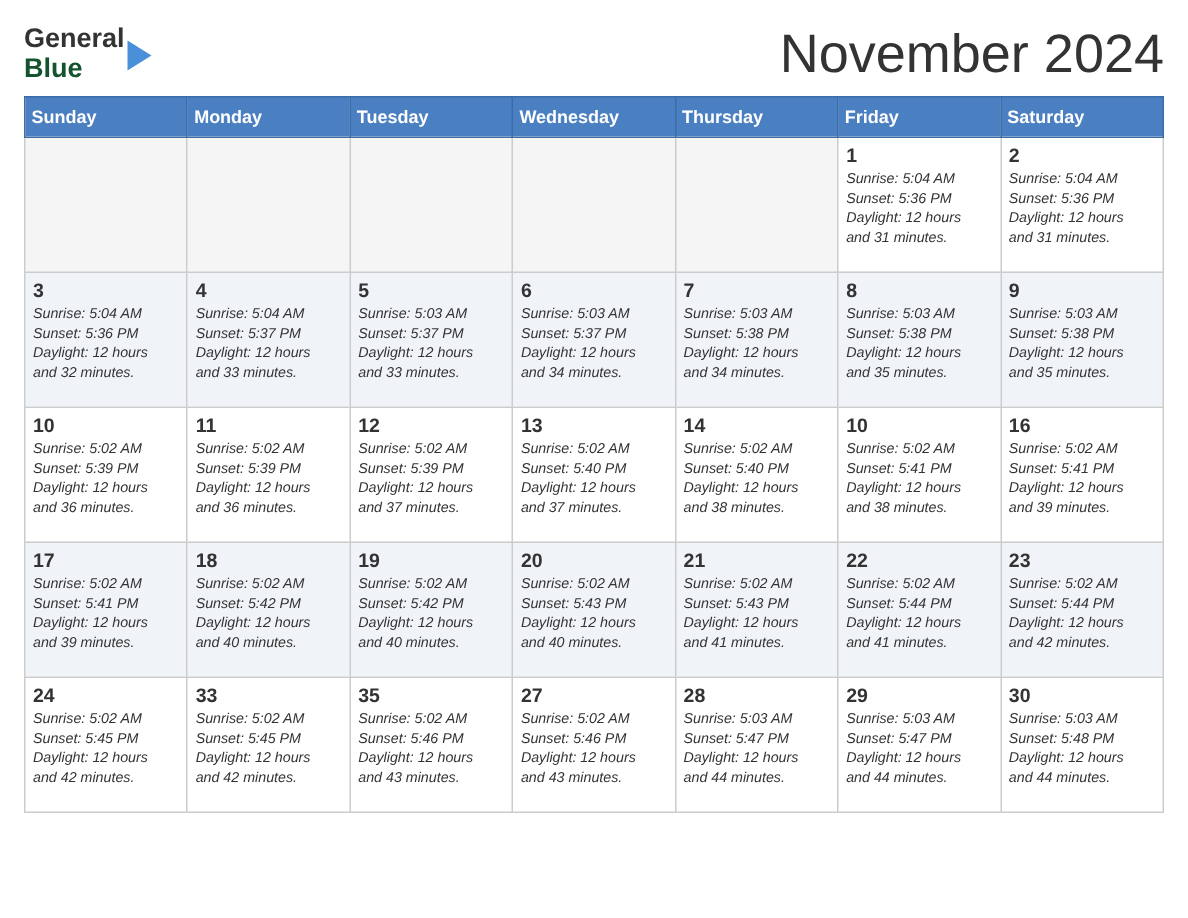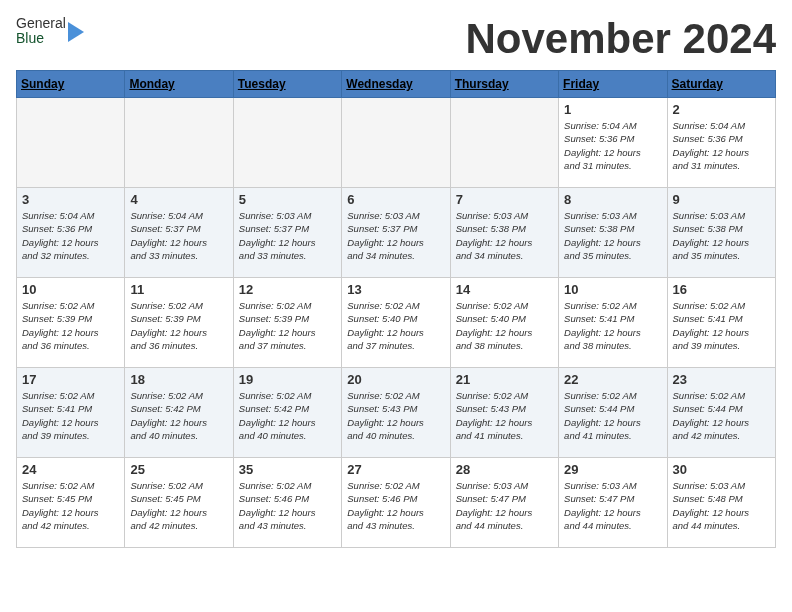--- a/index.html
+++ b/index.html
@@ -15,60 +15,59 @@
       justify-content: space-between;
       align-items: flex-start;
       margin-bottom: 8px;
     }
     .logo {
       display: flex;
       align-items: center;
       gap: 4px;
     }
     .logo-text {
-      font-size: 14px;
-      font-weight: normal;
+      font-size: 18px;
+      font-weight: bold;
       line-height: 1.1;
     }
     .logo-text .general { color: #333; }
     .logo-text .blue { color: #14532d; }
     .logo-arrow {
       width: 0; height: 0;
       border-top: 10px solid transparent;
       border-bottom: 10px solid transparent;
       border-left: 16px solid #4a90d9;
       margin-top: 2px;
     }
     .title-block {
       text-align: right;
     }
     .month-title {
-      font-size: 42px;
-      font-weight: bold;
+      font-size: 36px;
+      font-weight: normal;
       color: #333;
       line-height: 1.1;
     }
     .location {
       font-size: 16px;
       color: #555;
     }
     table {
       width: 100%;
       border-collapse: collapse;
       table-layout: fixed;
     }
     th {
       background: #4a7fc1;
-      color: #000000;
+      color: #ffffff;
       font-size: 12px;
       font-weight: bold;
       padding: 6px 4px;
       text-align: left;
       border: 1px solid #3a6da8;
-      text-decoration: underline;
     }
     td {
       border: 1px solid #ccc;
       vertical-align: top;
       padding: 4px 5px;
       font-size: 10px;
       color: #333;
       height: 90px;
       background: #fff;
     }
@@ -304,21 +303,21 @@
       </tr>
       <tr>
         <td>
           <span class="day-number">24</span>
           <div class="day-info" style="white-space: pre-line;">Sunrise: 5:02 AM
 Sunset: 5:45 PM
 Daylight: 12 hours
 and 42 minutes.</div>
         </td>
         <td>
-          <span class="day-number">25</span>
+          <span class="day-number">33</span>
           <div class="day-info" style="white-space: pre-line;">Sunrise: 5:02 AM
 Sunset: 5:45 PM
 Daylight: 12 hours
 and 42 minutes.</div>
         </td>
         <td>
           <span class="day-number">35</span>
           <div class="day-info" style="white-space: pre-line;">Sunrise: 5:02 AM
 Sunset: 5:46 PM
 Daylight: 12 hours

